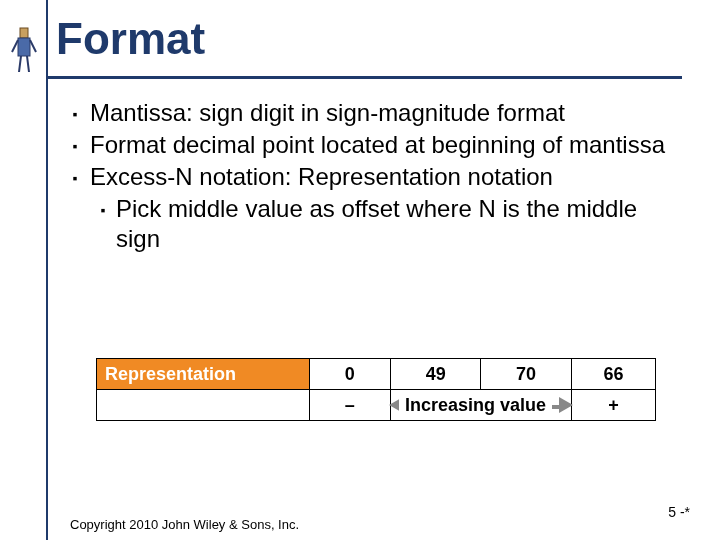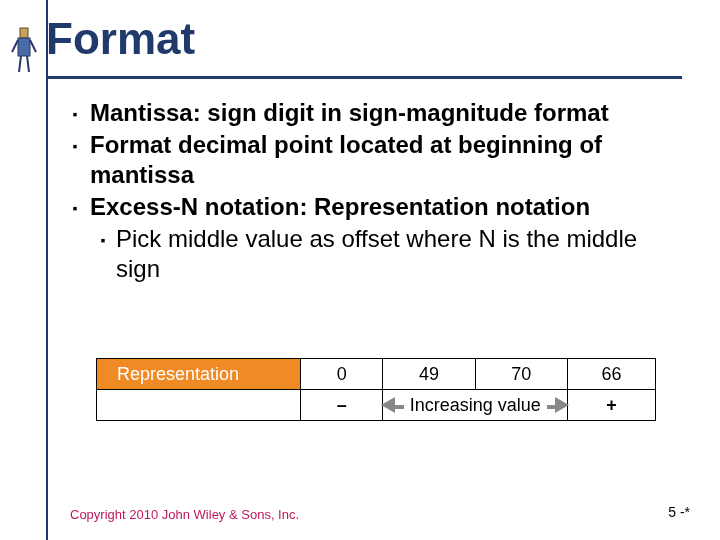--- a/index.html
+++ b/index.html
@@ -23,21 +23,21 @@
   .vrule {
     position: absolute;
     left: 46px;
     top: 0;
     width: 2px;
     height: 540px;
     background: #1f3a6b;
   }
   .title {
     position: absolute;
-    left: 46px;
+    left: 56px;
     top: 14px;
     font-size: 44px;
     font-weight: bold;
     color: #1f3a6b;
     font-family: "Arial Black", Arial, sans-serif;
   }
   .hrule {
     position: absolute;
     left: 46px;
     top: 76px;
@@ -49,54 +49,55 @@
     position: absolute;
     left: 60px;
     top: 98px;
     width: 620px;
     color: #000;
     font-size: 24px;
     line-height: 1.25;
   }
   .bullet-row { display: flex; margin-bottom: 2px; }
   .bullet-mark { flex: 0 0 30px; text-align: center; font-size: 14px; padding-top: 8px; color: #000; }
-  .bullet-text { flex: 1; font-weight: bold; }
+  .bullet-text { flex: 1; }
   .sub-row { display: flex; margin-left: 30px; }
   .sub-mark { flex: 0 0 26px; text-align: center; font-size: 14px; padding-top: 8px; color: #000; }
   .sub-text { flex: 1; }
 
   .table-wrap {
     position: absolute;
     left: 96px;
     top: 358px;
     width: 560px;
   }
   table.excess {
     border-collapse: collapse;
     width: 100%;
     font-size: 18px;
   }
   table.excess td {
     border: 1px solid #000;
-    padding: 3px 20px;
+    padding: 3px 8px;
     height: 24px;
+    font-weight: bold;
   }
   td.lbl {
     background: #f08a24;
     color: #fff;
     width: 220px;
     text-align: left;
   }
   td.num { text-align: center; width: 85px; }
   .inc-row { border: none; }
   .inc-row td { border: none; padding-top: 2px; }
   td.minus { text-align: center; font-weight: bold; }
   td.plus { text-align: center; font-weight: bold; }
   td.inc {
-    text-align: right;
+    text-align: left;
     position: relative;
     padding: 0;
     height: 22px;
   }
   .arrow-label {
     position: relative;
     z-index: 2;
     font-size: 18px;
     background: #fff;
     display: inline-block;
@@ -119,23 +120,23 @@
     border-bottom: 8px solid transparent;
     margin-top: -8px;
     z-index: 1;
   }
   .arrow-left  { left: -2px;  border-right: 14px solid #888; }
   .arrow-right { right: -2px; border-left: 14px solid #888; }
 
   .footer-left {
     position: absolute;
     left: 70px;
-    bottom: 18px;
+    bottom: 8px;
     font-size: 13px;
-    color: #be185d;
+    color: #000000;
   }
   .footer-right {
     position: absolute;
     right: 30px;
     bottom: 20px;
     font-size: 14px;
     color: #000;
   }
 </style>
 </head>

